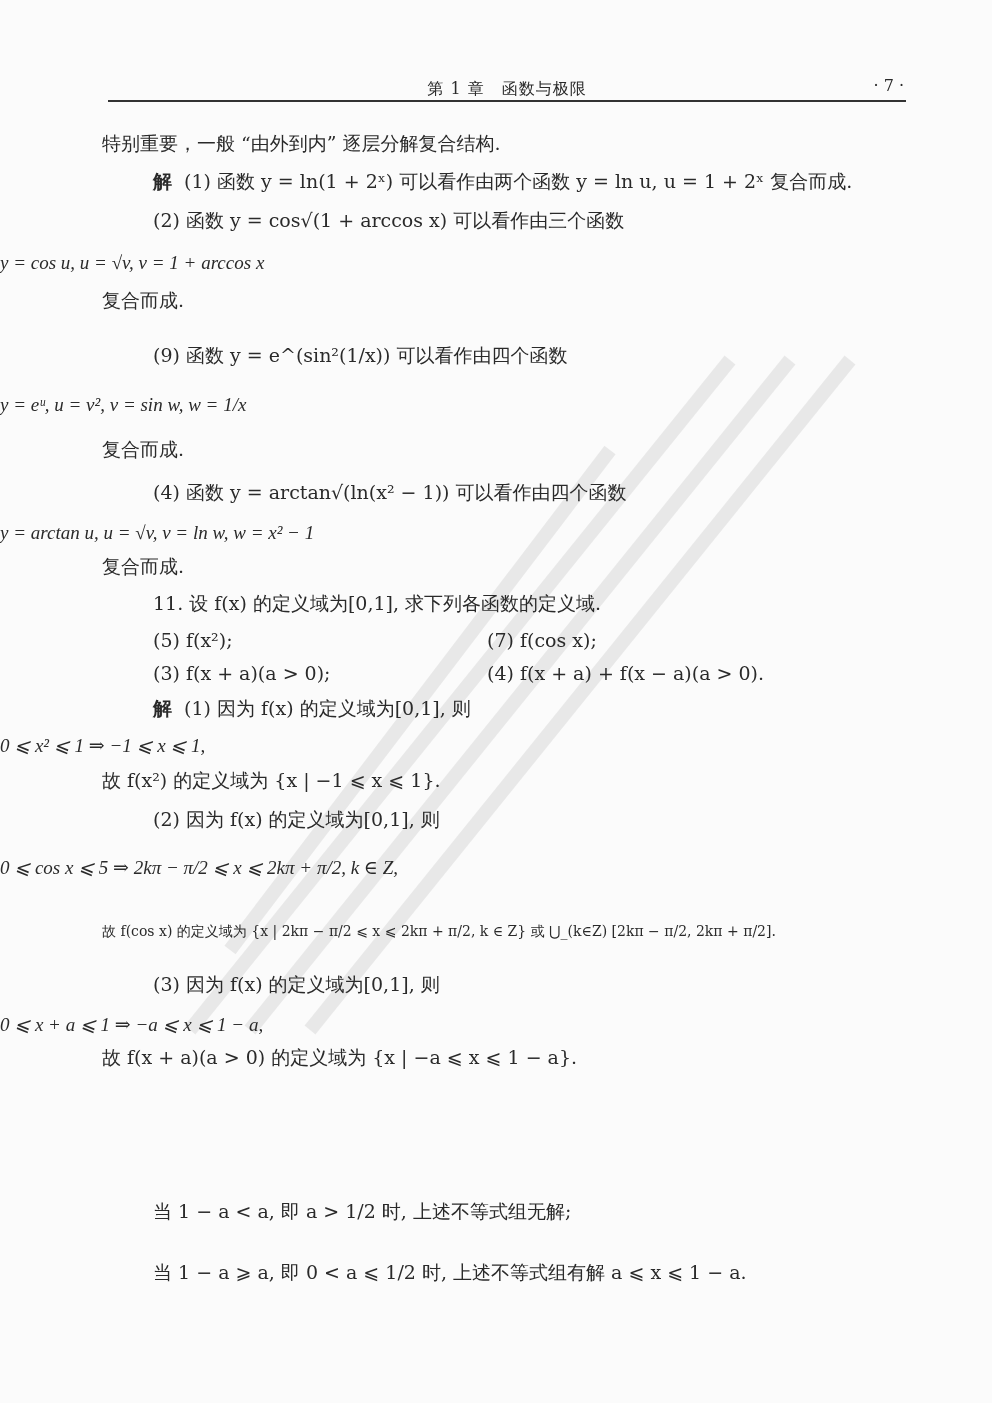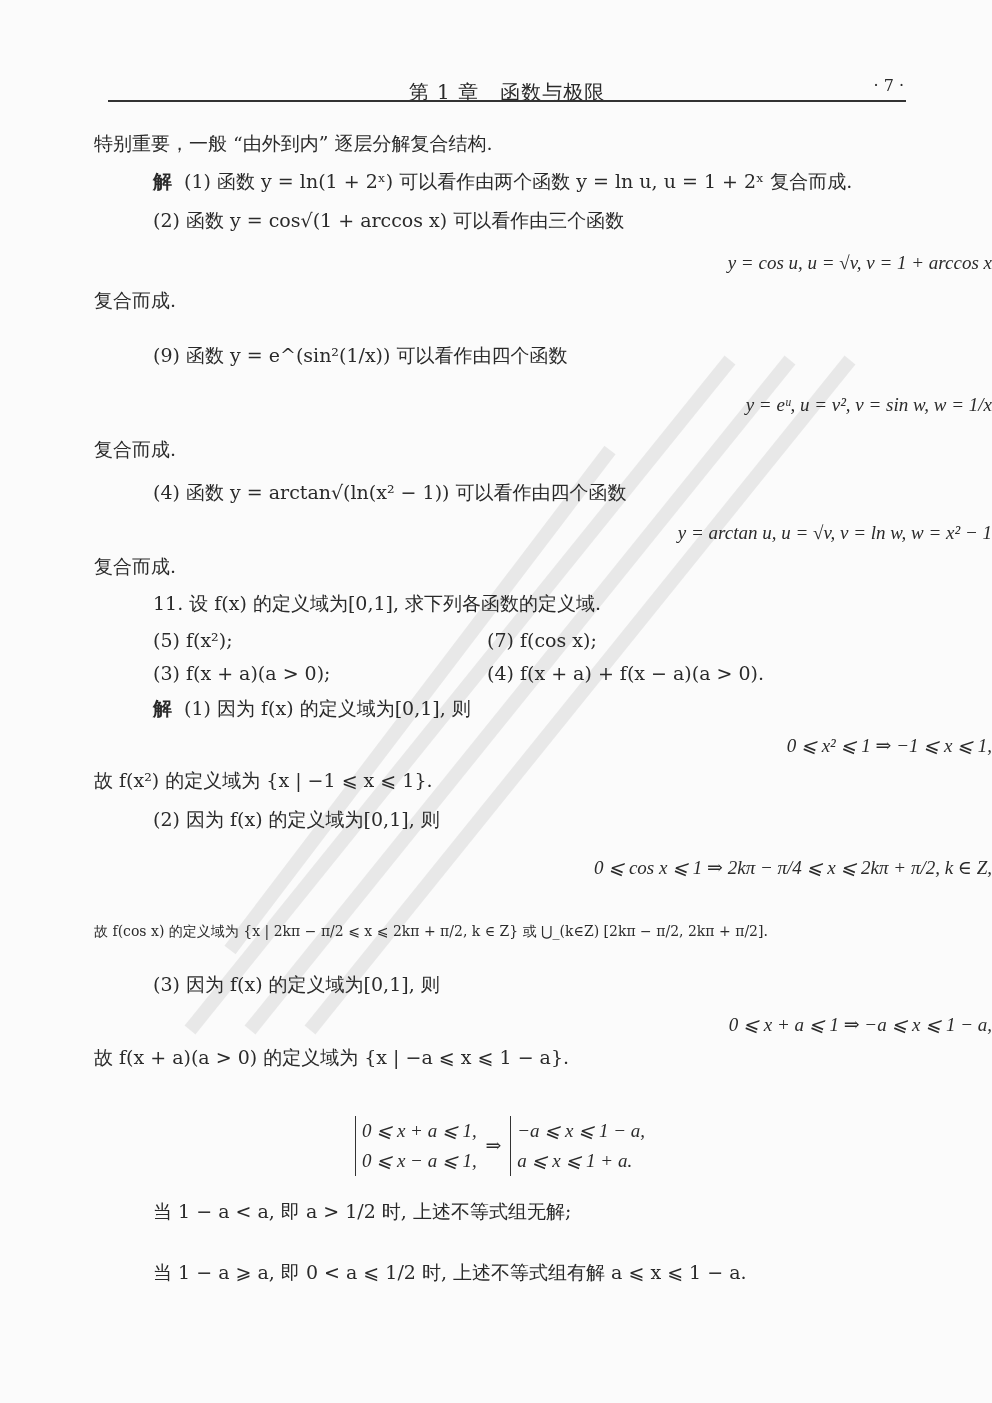--- a/index.html
+++ b/index.html
@@ -2,28 +2,28 @@
 <html><head>
 <meta charset="utf-8">
 <style>
   html, body { margin: 0; padding: 0; }
   body {
     width: 992px; height: 1403px; background: #fbfbfb; position: relative; overflow: hidden;
     font-family: "DejaVu Serif", "Liberation Serif", serif; color: #2a2a2a;
   }
   .page { position: absolute; left: 0; top: 0; width: 992px; height: 1403px; }
   .header { position: absolute; left: 108px; top: 72px; width: 798px; height: 28px; }
-  .header-title { position: absolute; left: 0; width: 798px; text-align: center; top: 7px; font-size: 20px; letter-spacing: 1px; }
+  .header-title { position: absolute; left: 0; width: 798px; text-align: center; top: 7px; font-size: 16px; letter-spacing: 1px; }
   .header-page { position: absolute; right: 2px; top: 4px; font-size: 16px; }
   .header-rule { position: absolute; left: 108px; top: 100px; width: 798px; height: 2px; background: #333; }
 
   .line { position: absolute; font-size: 19px; line-height: 26px; white-space: nowrap; }
   .ind { left: 153px; }
-  .flush { left: 94px; text-align: right; }
-  .center { left: 0; width: 992px; text-align: right; }
+  .flush { left: 102px; text-align: right; }
+  .center { left: 0; width: 992px; text-align: left; }
   .math { font-family: "Liberation Serif", "DejaVu Serif", serif; font-style: italic; }
   .bold { font-weight: bold; }
   .watermark {
     position: absolute; left: 170px; top: 330px; width: 760px; height: 720px;
     pointer-events: none; opacity: 0.35;
   }
 </style>
 </head>
 <body>
 
@@ -70,35 +70,24 @@
   <div class="line" style="left:487px;top:660px">(4)  f(x + a) + f(x − a)(a &gt; 0).</div>
 
   <div class="line ind" style="top:695px">
     <span class="bold">解</span>&nbsp;
     <span>(1) 因为 f(x) 的定义域为[0,1], 则</span>
   </div>
   <div class="line center math" style="top:733px">0 ⩽ x² ⩽ 1 ⇒ −1 ⩽ x ⩽ 1,</div>
   <div class="line flush" style="top:767px">故 f(x²) 的定义域为 {x | −1 ⩽ x ⩽ 1}.</div>
 
   <div class="line ind" style="top:806px">(2) 因为 f(x) 的定义域为[0,1], 则</div>
-  <div class="line center math" style="top:855px">0 ⩽ cos x ⩽ 1 ⇒ 2kπ − π/4 ⩽ x ⩽ 2kπ + π/2, k ∈ Z,</div>
+  <div class="line center math" style="top:855px">0 ⩽ cos x ⩽ 5 ⇒ 2kπ − π/2 ⩽ x ⩽ 2kπ + π/2, k ∈ Z,</div>
   <div class="line flush" style="top:918px; font-size:14px">故 f(cos x) 的定义域为 {x | 2kπ − π/2 ⩽ x ⩽ 2kπ + π/2, k ∈ Z} 或 ⋃_(k∈Z) [2kπ − π/2, 2kπ + π/2].</div>
 
   <div class="line ind" style="top:971px">(3) 因为 f(x) 的定义域为[0,1], 则</div>
   <div class="line center math" style="top:1012px">0 ⩽ x + a ⩽ 1 ⇒ −a ⩽ x ⩽ 1 − a,</div>
   <div class="line flush" style="top:1044px">故 f(x + a)(a &gt; 0) 的定义域为 {x | −a ⩽ x ⩽ 1 − a}.</div>
 
 
-  <div class="line math" style="left:355px;top:1116px;line-height:30px">
-    <div style="display:inline-block;vertical-align:middle;border-left:1px solid #333;padding-left:6px">
-      <div>0 ⩽ x + a ⩽ 1,</div>
-      <div>0 ⩽ x − a ⩽ 1,</div>
-    </div>
-    <span style="vertical-align:middle;margin:0 4px">⇒</span>
-    <div style="display:inline-block;vertical-align:middle;border-left:1px solid #333;padding-left:6px">
-      <div>−a ⩽ x ⩽ 1 − a,</div>
-      <div>a ⩽ x ⩽ 1 + a.</div>
-    </div>
-  </div>
 
   <div class="line ind" style="top:1198px">当 1 − a &lt; a, 即 a &gt; 1/2 时, 上述不等式组无解;</div>
   <div class="line ind" style="top:1259px">当 1 − a ⩾ a, 即 0 &lt; a ⩽ 1/2 时, 上述不等式组有解 a ⩽ x ⩽ 1 − a.</div>
 </div>
 
 </body></html>

